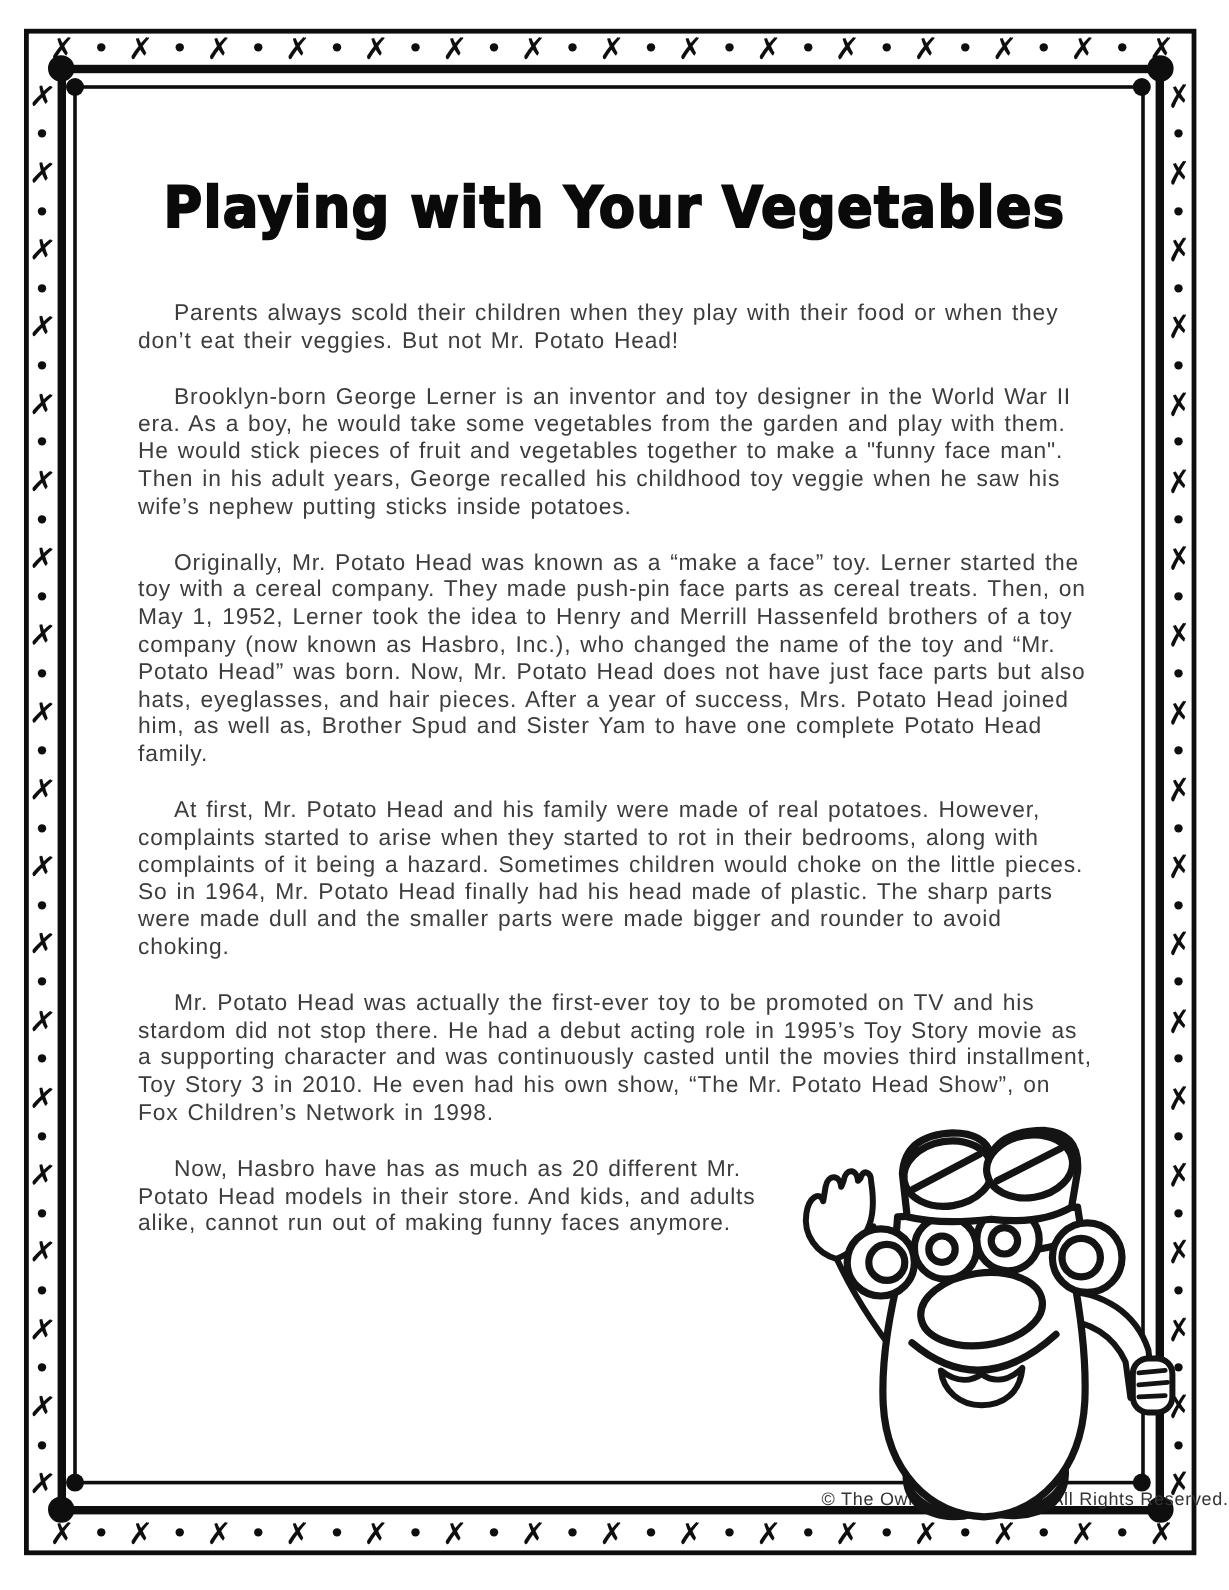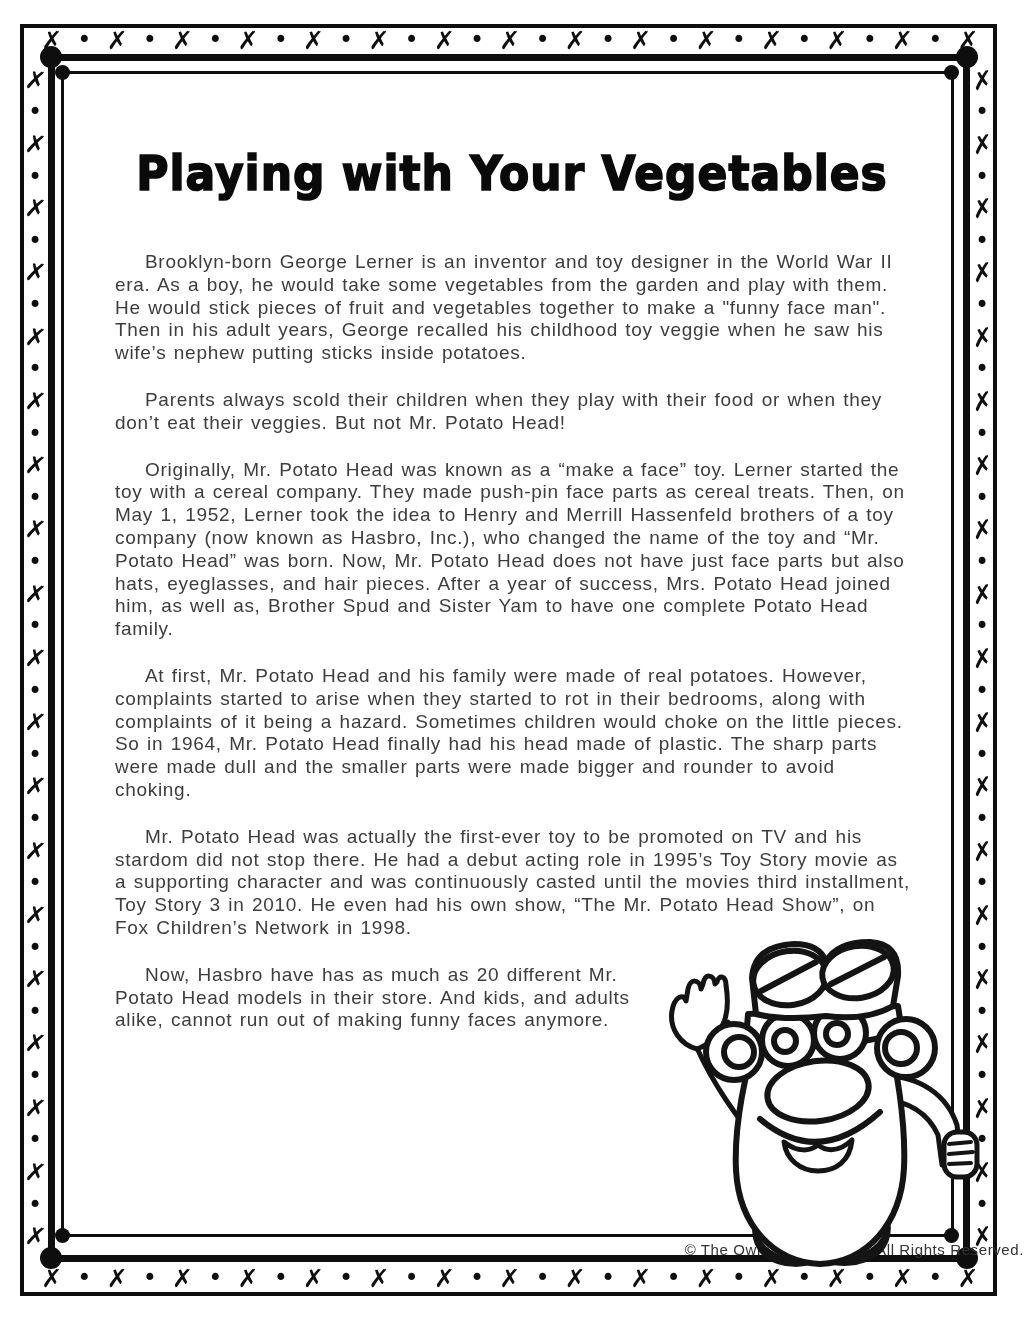--- a/index.html
+++ b/index.html
@@ -213,22 +213,22 @@
   <div class="corner-dot dot-big" style="left:956px; top:1247px;"></div>
 
   <div class="corner-dot dot-small" style="left:55px;  top:65px;"></div>
   <div class="corner-dot dot-small" style="left:944px; top:65px;"></div>
   <div class="corner-dot dot-small" style="left:55px;  top:1228px;"></div>
   <div class="corner-dot dot-small" style="left:944px; top:1228px;"></div>
 
   <h1 class="title">Playing with Your Vegetables</h1>
 
   <div class="content">
+    <p>Parents always scold their children when they play with their food or when they don’t eat their veggies. But not Mr. Potato Head!</p>
     <p>Brooklyn-born George Lerner is an inventor and toy designer in the World War II era. As a boy, he would take some vegetables from the garden and play with them. He would stick pieces of fruit and vegetables together to make a "funny face man". Then in his adult years, George recalled his childhood toy veggie when he saw his wife’s nephew putting sticks inside potatoes.</p>
-    <p>Parents always scold their children when they play with their food or when they don’t eat their veggies. But not Mr. Potato Head!</p>
     <p>Originally, Mr. Potato Head was known as a “make a face” toy. Lerner started the toy with a cereal company. They made push-pin face parts as cereal treats. Then, on May 1, 1952, Lerner took the idea to Henry and Merrill Hassenfeld brothers of a toy company (now known as Hasbro, Inc.), who changed the name of the toy and “Mr. Potato Head” was born. Now, Mr. Potato Head does not have just face parts but also hats, eyeglasses, and hair pieces.  After a year of success, Mrs. Potato Head joined him, as well as, Brother Spud and Sister Yam to have one complete Potato Head family.</p>
     <p>At first, Mr. Potato Head and his family were made of real potatoes.  However, complaints started to arise when they started to rot in their bedrooms, along with complaints of it being a hazard.  Sometimes children would choke on the little pieces. So in 1964, Mr. Potato Head finally had his head made of plastic. The sharp parts were made dull and the smaller parts were made bigger and rounder to avoid choking.</p>
     <p>Mr. Potato Head was actually the first-ever toy to be promoted on TV and his stardom did not stop there. He had a debut acting role in 1995’s Toy Story movie as a supporting character and was continuously casted until the movies third installment, Toy Story 3 in 2010. He even had his own show, “The Mr. Potato Head Show”, on Fox Children’s Network in 1998.</p>
     <p class="narrow">Now, Hasbro have has as much as 20 different Mr. Potato Head models in their store. And kids, and adults alike, cannot run out of making funny faces anymore.</p>
   </div>
 
   <div class="copyright">© The Owl Teacher, 2017.  All Rights Reserved.</div>
 
   <svg class="potato" viewBox="0 0 345 348" fill="none" xmlns="http://www.w3.org/2000/svg">
 

